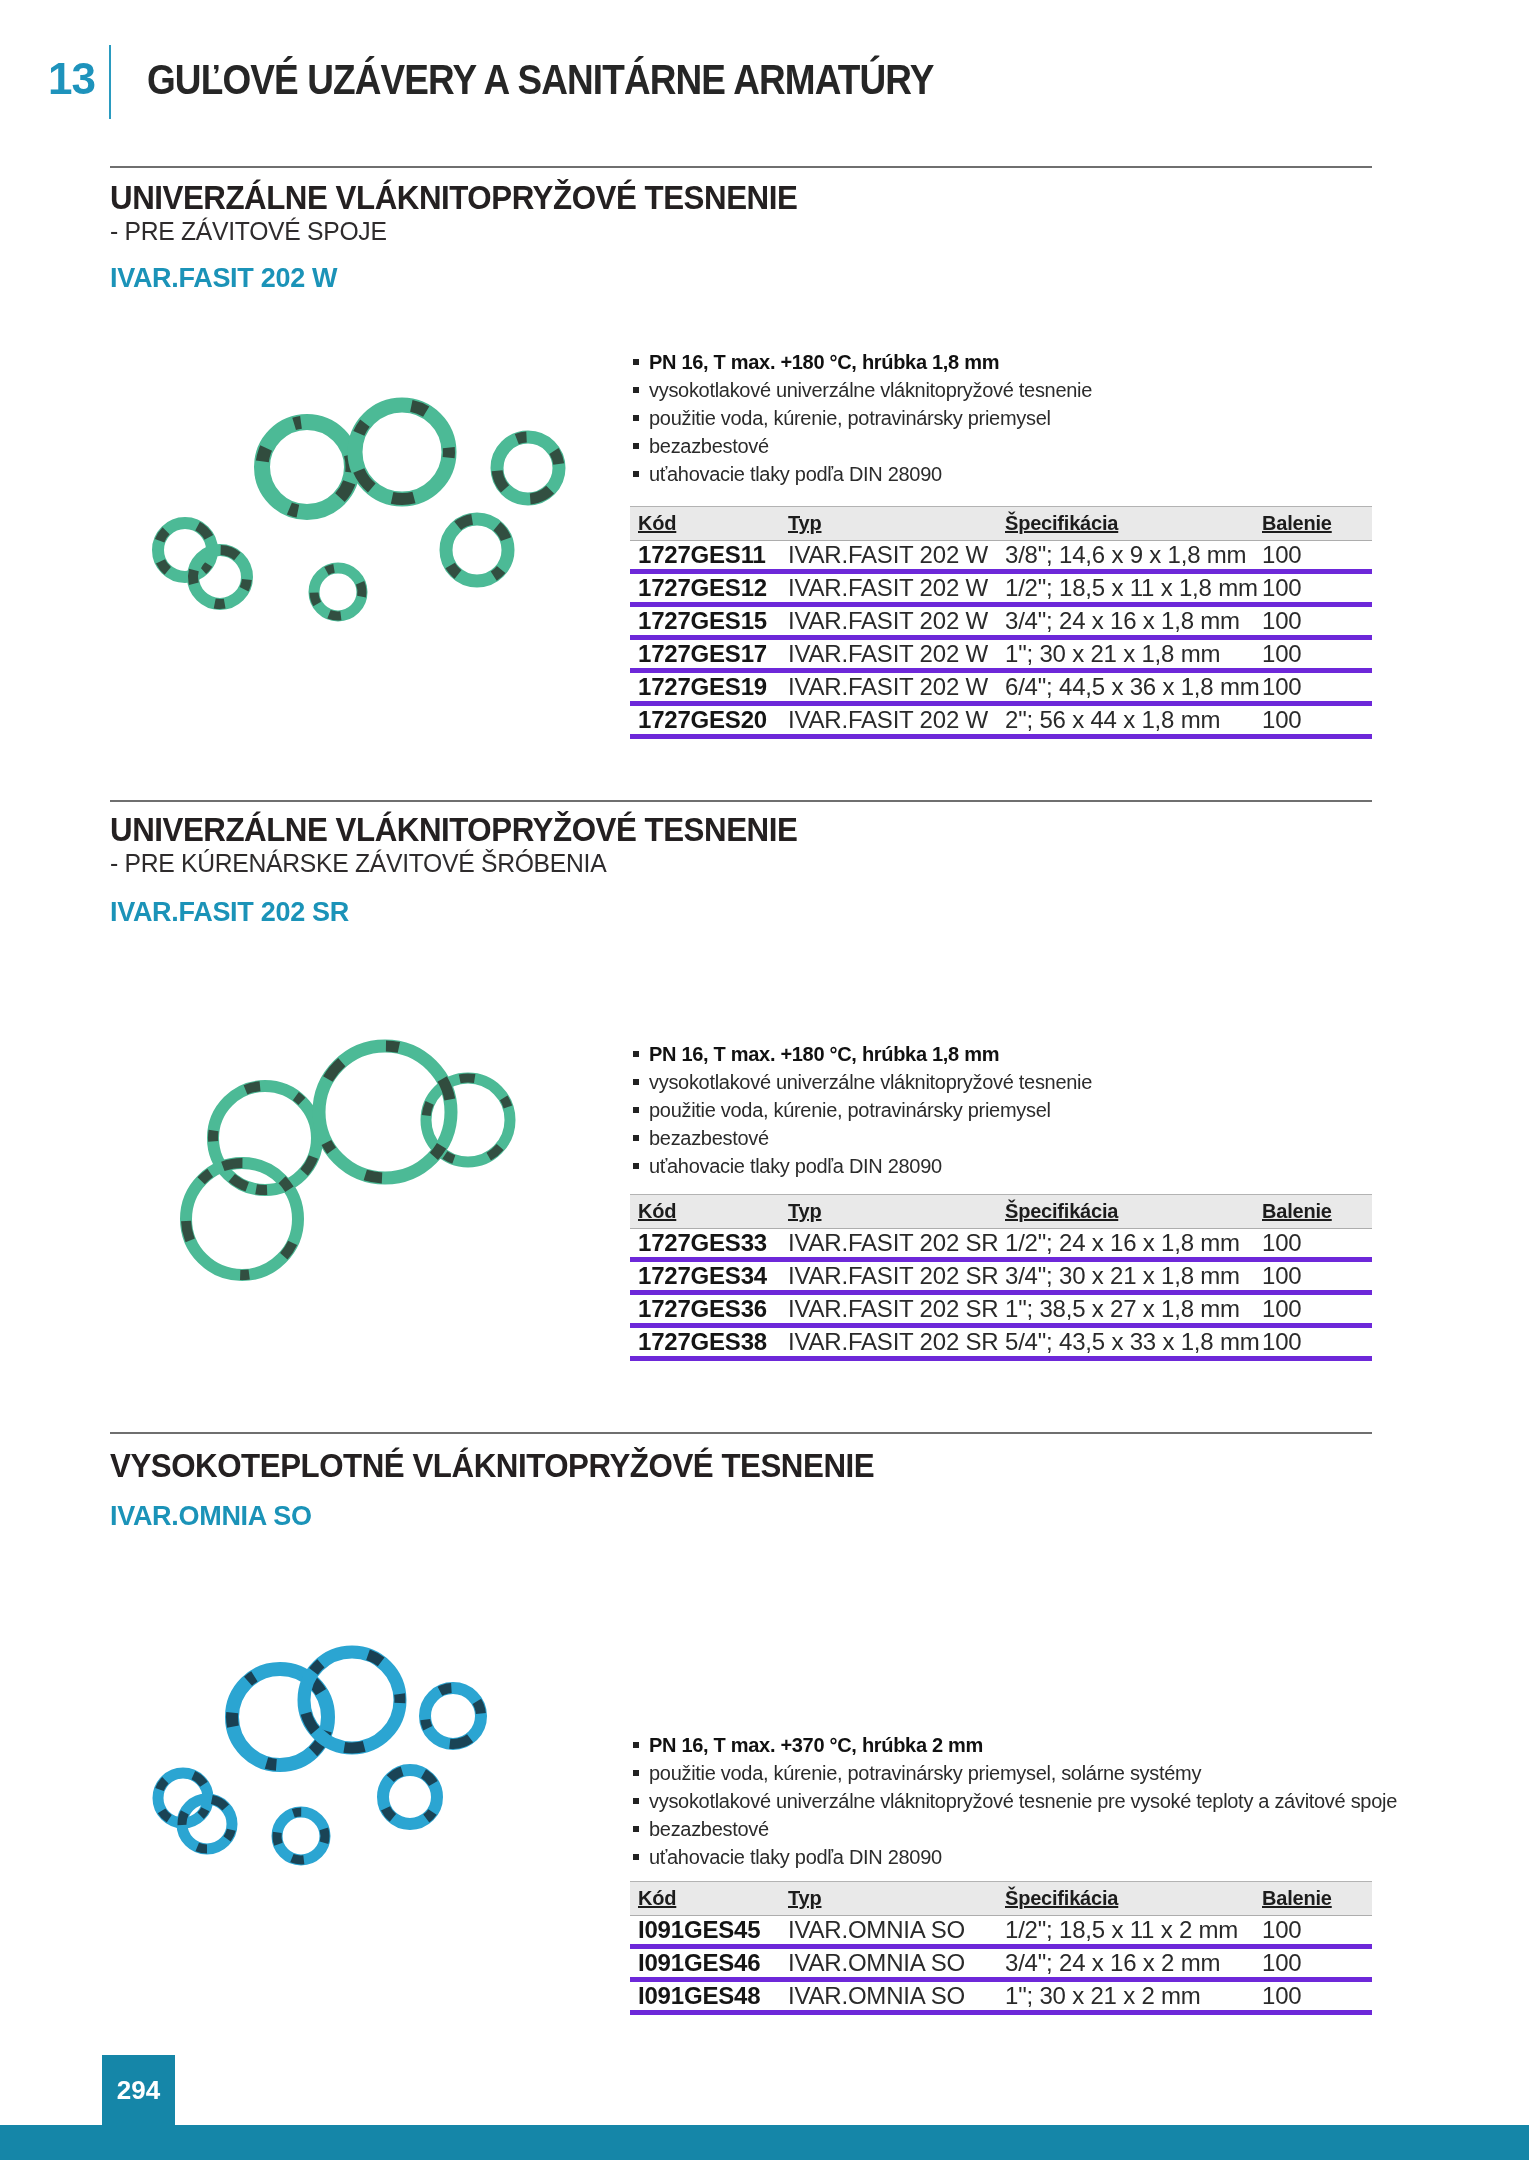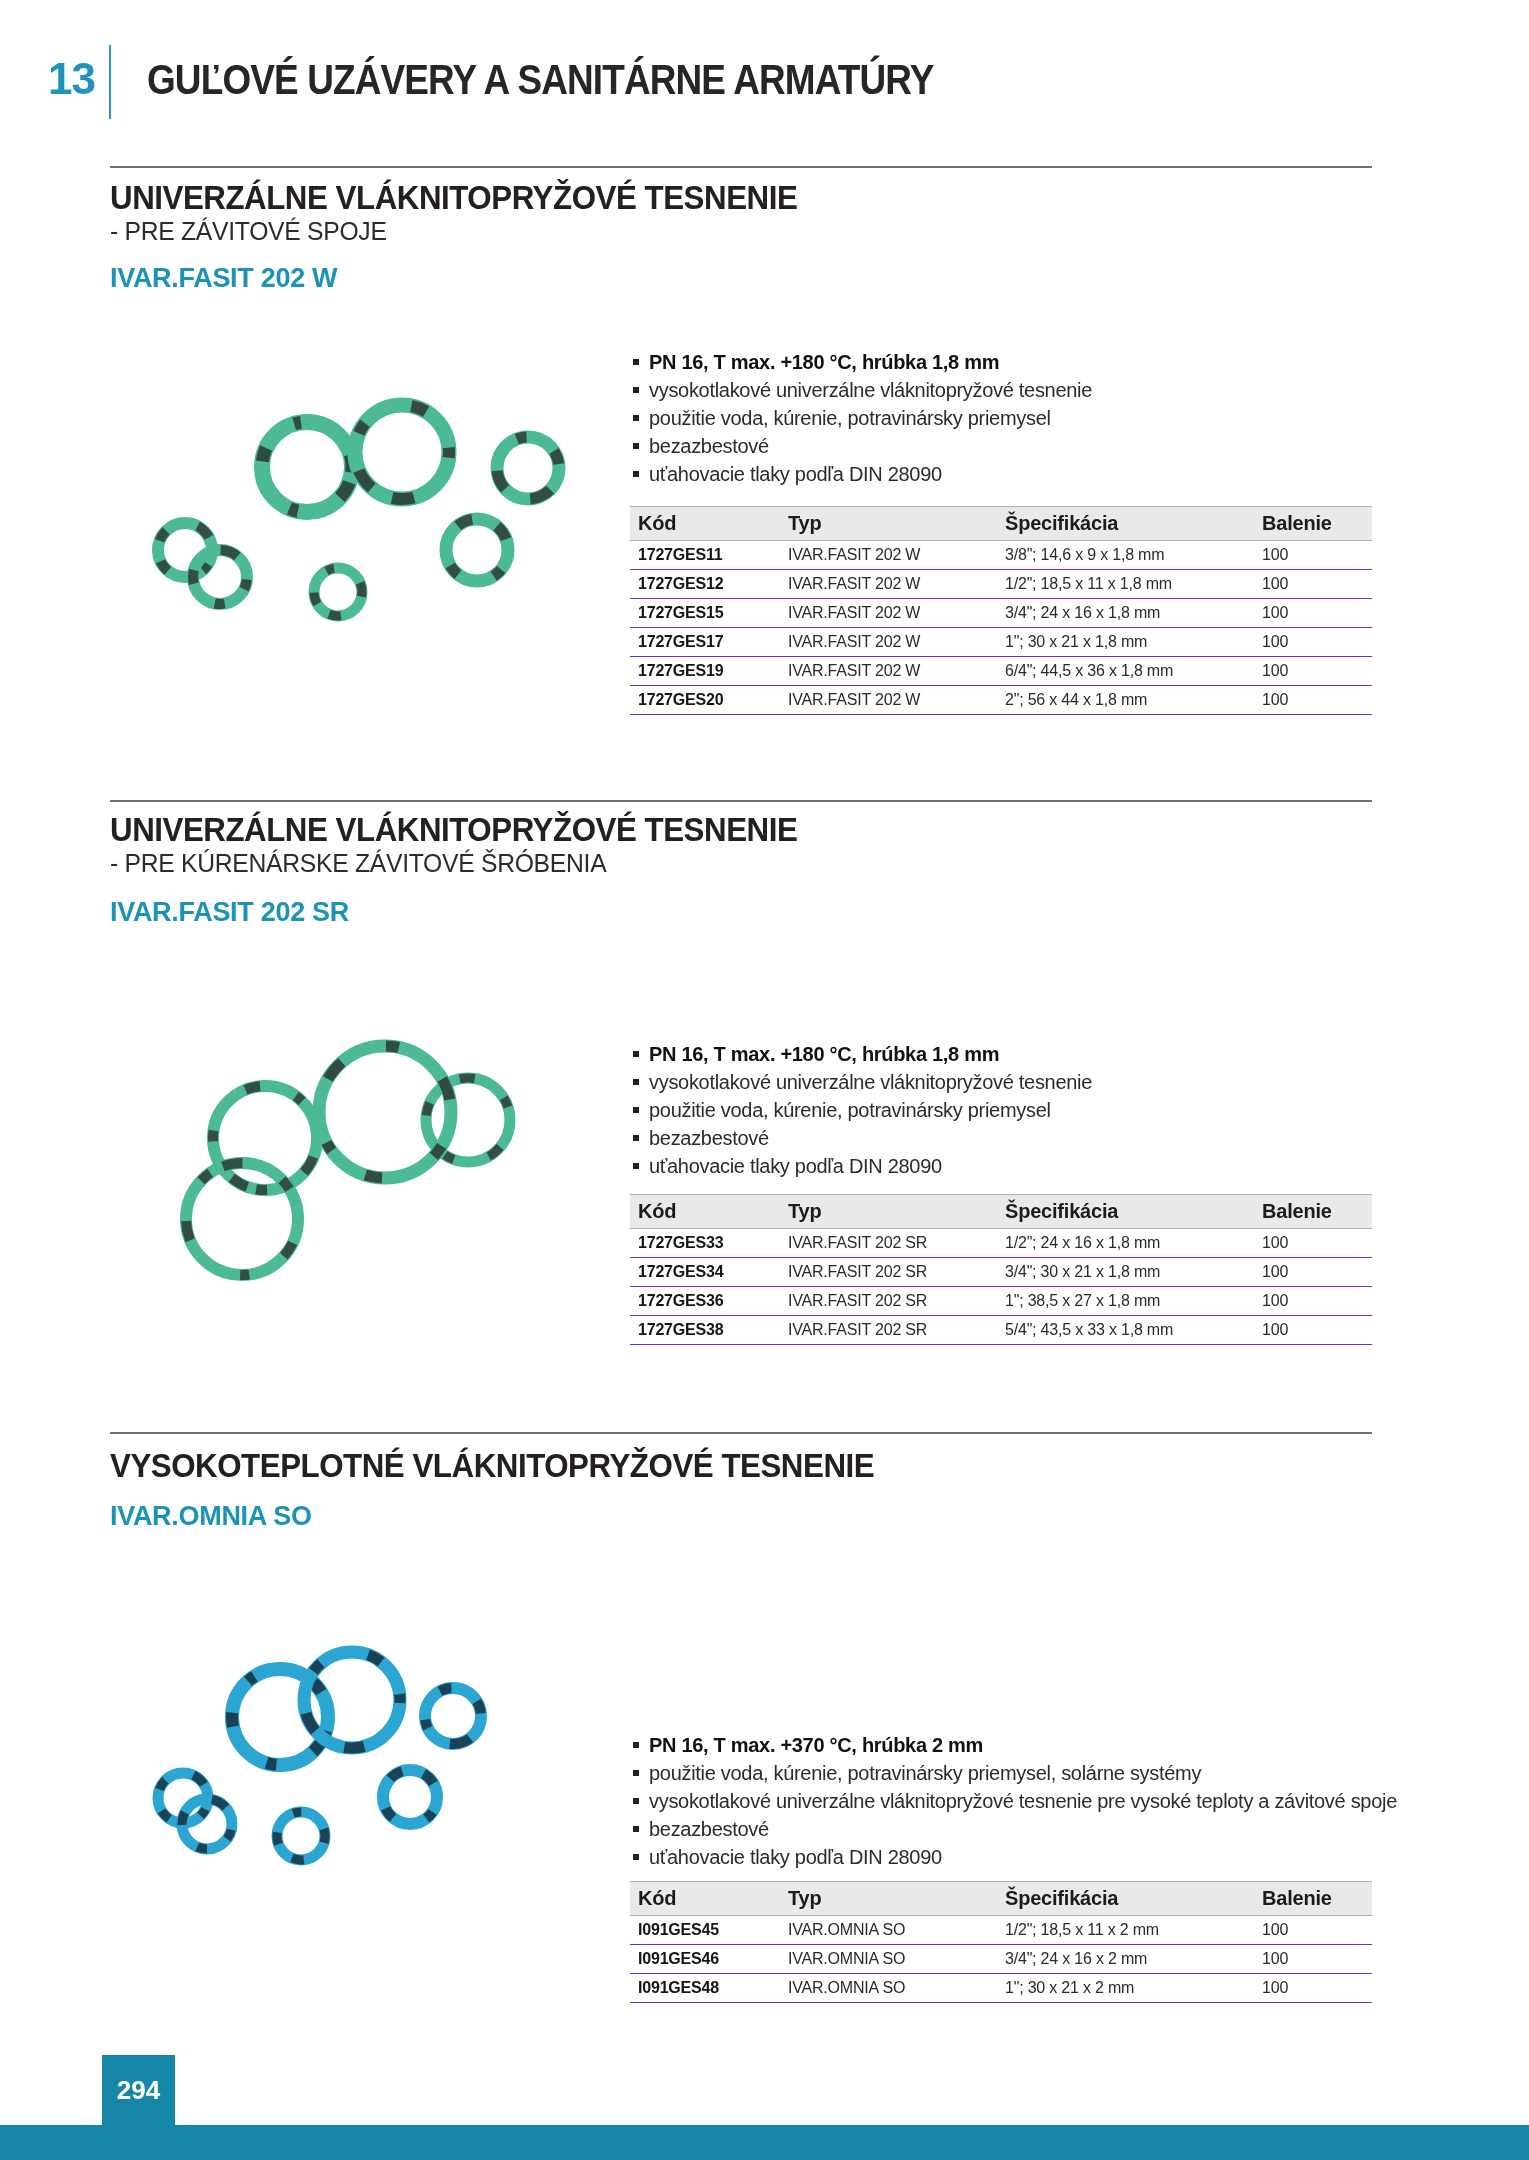--- a/index.html
+++ b/index.html
@@ -26,22 +26,22 @@
   .bullets{position:absolute;left:632px;margin:0;padding:0;list-style:none;width:830px;}
   .bullets li{position:relative;padding-left:17px;font-size:20px;line-height:28px;color:#2b2b2b;
     letter-spacing:-0.3px;white-space:nowrap;}
   .bullets li::before{content:"";position:absolute;left:1px;top:11px;width:6px;height:6px;background:#222;}
   .bullets li:first-child{font-weight:700;color:#111;}
 
   
   .spec-table{position:absolute;left:630px;width:742px;border-collapse:collapse;table-layout:fixed;
     border-top:1px solid #b3b3b3;}
   .spec-table th{background:#E9E9E9;font-size:20px;font-weight:700;color:#1c1c1c;text-align:left;
-    height:33px;padding:0;border-bottom:1px solid #adadad;letter-spacing:-0.2px;}
-  .spec-table td{font-size:16px;color:#2a2a2a;height:28px;padding:0;border-bottom:1px solid #6d28d9;
+    height:33px;padding:0;border-bottom:1px solid #adadad;letter-spacing:-0.2px;text-decoration:underline;}
+  .spec-table td{font-size:24px;color:#2a2a2a;height:28px;padding:0;border-bottom:5px solid #6d28d9;
     letter-spacing:-0.2px;white-space:nowrap;overflow:hidden;}
   .spec-table .c1{width:158px;}
   .spec-table .c2{width:217px;}
   .spec-table .c3{width:257px;}
   .spec-table .c4{width:110px;}
   .spec-table th:first-child,.spec-table td:first-child{padding-left:8px;}
   .spec-table td:first-child{font-weight:700;color:#151515;}
 
   
   .img-wrap{position:absolute;}

